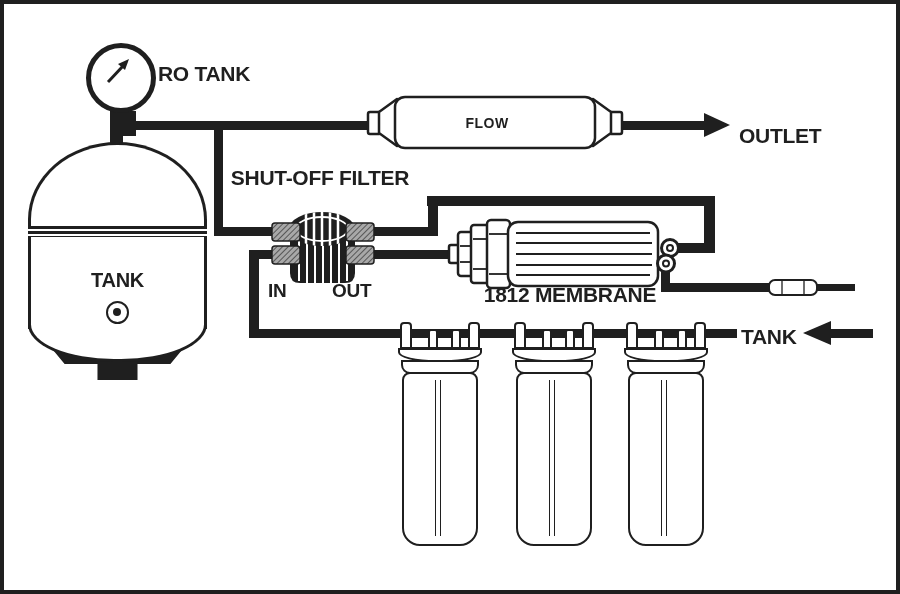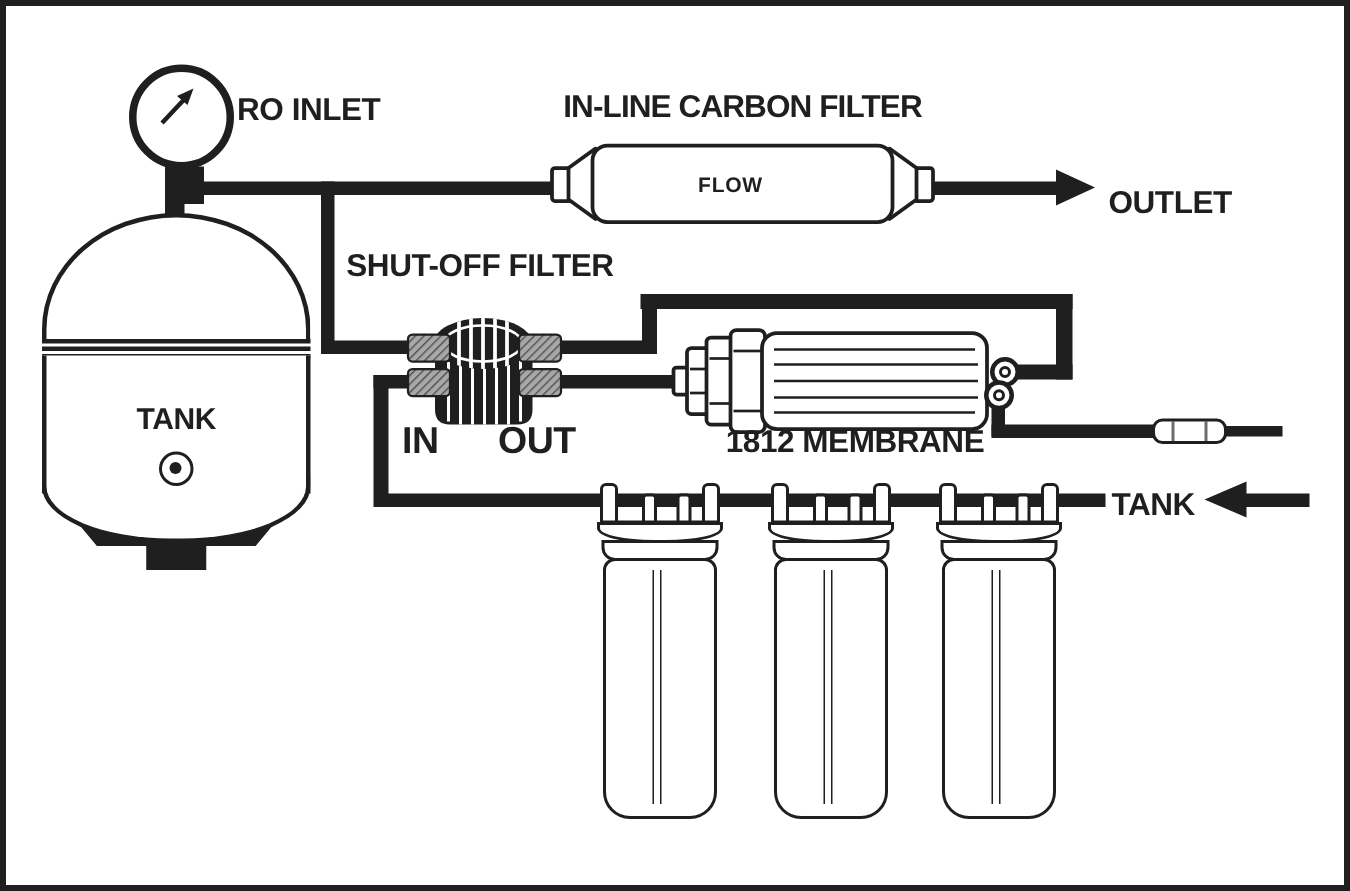--- a/index.html
+++ b/index.html
@@ -5,21 +5,21 @@
   :root { --ink:#1f1f1f; }
   html,body { margin:0; padding:0; background:#fff; }
   #canvas {
     position:relative; width:900px; height:594px; background:#fff;
     font-family:"Liberation Sans", sans-serif; color:var(--ink); overflow:hidden;
   }
   .frame { position:absolute; inset:0; border:4px solid var(--ink); pointer-events:none; z-index:9; }
   .pipe { position:absolute; background:var(--ink); z-index:1; }
   .lbl { position:absolute; font-weight:bold; color:var(--ink); letter-spacing:-0.3px; z-index:6; white-space:nowrap; }
   .t21 { font-size:21px; }
-  .t19 { font-size:25px; }
+  .t19 { font-size:19px; }
   .ctr { text-align:center; }
   
   .gauge { position:absolute; left:86px; top:43px; width:60px; height:60px; background:#fff;
            border:5px solid var(--ink); border-radius:50%; z-index:3; }
   .tee { position:absolute; left:118px; top:111px; width:18px; height:25px; background:var(--ink); z-index:1; }
   
   .tank-dome { position:absolute; left:28px; top:142px; width:179px; height:84px; background:#fff;
                border:3px solid var(--ink); border-bottom:none; box-sizing:border-box;
                border-radius:52% 52% 0 0 / 96% 96% 0 0; z-index:2; }
   .tank-seam { position:absolute; left:28px; width:179px; height:2.5px; background:var(--ink); z-index:2; }
@@ -212,22 +212,21 @@
       <div class="arc"></div>
       <div class="collar"></div>
     <div class="postL"></div>
       <div class="postR"></div>
       <div class="postA"></div>
       <div class="postB"></div>
     <div class="body"></div>
       <div class="mid"></div>
   </div>
 
-  <div class="lbl t21" style="left:158px; top:62px;">RO INLET</div>
-  <div class="lbl t21 ctr" style="left:355px; top:60px; width:280px; letter-spacing:-0.6px;">IN-LINE CARBON FILTER</div>
+  <div class="lbl t21" style="left:158px; top:62px;">RO TANK</div>
   <div class="lbl t21" style="left:739px; top:124px;">OUTLET</div>
   <div class="lbl t21 ctr" style="left:222px; top:167px; width:196px; line-height:21px;">
     <div>SHUT-OFF FILTER</div>
   </div>
   <div class="lbl t19" style="left:268px; top:280px;">IN</div>
   <div class="lbl t19" style="left:332px; top:280px;">OUT</div>
   <div class="lbl t21 ctr" style="left:460px; top:283px; width:220px;">1812 MEMBRANE</div>
   <div class="lbl t21" style="left:741px; top:325px;">TANK</div>
 </div>
 

